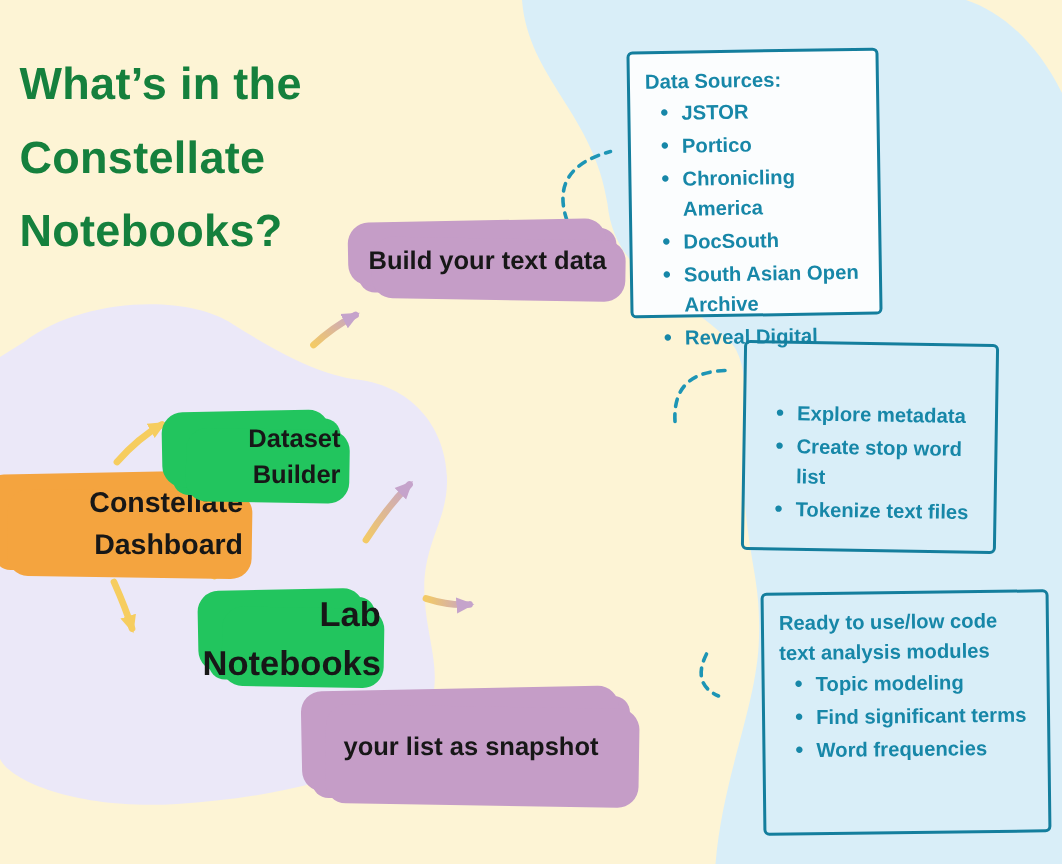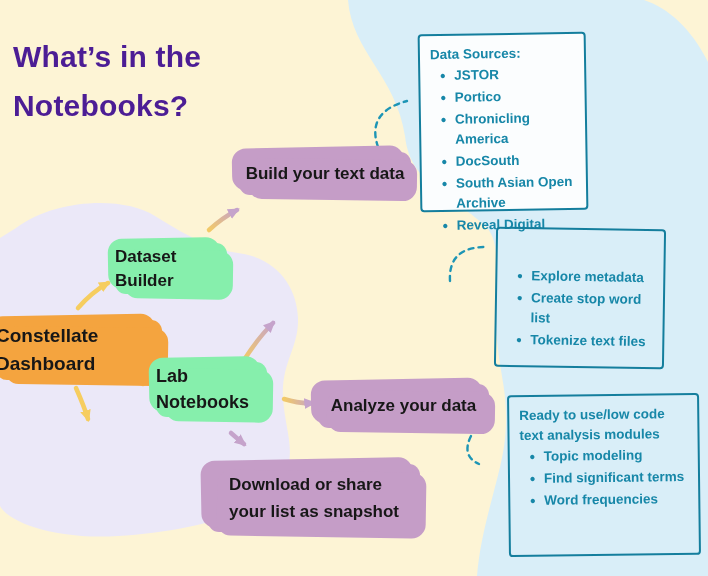--- a/index.html
+++ b/index.html
@@ -15,61 +15,61 @@
     overflow: hidden;
   }
   #bg-layer {
     position: absolute; left: 0; top: 0; z-index: 0;
   }
 
   
   .page-title {
     position: absolute; left: 13px; top: 12px; width: 300px;
     z-index: 3;
-    color: #4c1d95;
+    color: #15803d;
     font-size: 30px; font-weight: bold;
     line-height: 49px;
     letter-spacing: 0.2px;
   }
   .page-title span { display: block; }
 
   
   .hl {
     position: absolute; z-index: 3;
     display: flex; align-items: center; justify-content: center;
-    text-align: left;
+    text-align: right;
     font-weight: bold; color: #171717;
     border-radius: 11px;
   }
   .hl::before {
     content: "";
     position: absolute; z-index: -1;
     left: -7px; right: 7px; top: -5px; bottom: 6px;
     background: inherit;
     border-radius: 14px;
     transform: rotate(-1.1deg);
   }
   .hl::after {
     content: "";
     position: absolute; z-index: -1;
     left: 9px; right: -6px; top: 7px; bottom: -5px;
     background: inherit;
     border-radius: 14px;
     transform: rotate(0.9deg);
   }
   .hl-purple { background: #c59dc7; }
-  .hl-yellow { background: #86efac; }
+  .hl-yellow { background: #22c55e; margin-top: 36px; }
   .hl-orange { background: #f4a43f; }
 
   #node-build      { left: 239px; top: 152px; width: 172px; height: 43px; font-size: 17px; }
   #node-preprocess { left: 292px; top: 274px; width: 175px; height: 45px; font-size: 17px; }
   #node-analyze    { left: 318px; top: 384px; width: 171px; height: 44px; font-size: 17px; }
   #node-download   { left: 208px; top: 464px; width: 212px; height: 68px; font-size: 17px; line-height: 1.6; }
   #node-dataset    { left: 115px; top: 243px; width: 112px; height: 51px; font-size: 17px; line-height: 1.4; }
-  #node-lab        { left: 156px; top: 362px; width: 111px; height: 55px; font-size: 18px; line-height: 1.4; }
+  #node-lab        { left: 139px; top: 362px; width: 111px; height: 55px; font-size: 23px; line-height: 1.4; }
   #node-tutorials  { left: 40px;  top: 434px; width: 112px; height: 39px; font-size: 17.5px; }
   #node-constellate{ left: -4px;  top: 320px; width: 166px; height: 60px; font-size: 19px; line-height: 1.5; }
   #node-download span { display: block; }
 
   
   .detail-box {
     position: absolute; z-index: 2;
     border: 2.5px solid #147e9d;
     border-radius: 4px;
     color: #1787a8;
@@ -145,41 +145,38 @@
     <path d="M284,399 Q300,404 313,403" fill="none" stroke="url(#gradYP-right)" stroke-width="4.5" stroke-linecap="round" marker-end="url(#ah-p)"></path>
     <path d="M231,433 Q239,440 244,444" fill="none" stroke="#c5a3cb" stroke-width="4.5" stroke-linecap="round" marker-end="url(#ah-p)"></path>
 
     <path d="M378,147 Q366,112 407,101" fill="none" stroke="#1d95b5" stroke-width="2.4" stroke-dasharray="5 5" stroke-linecap="round"></path>
     <path d="M450,281 Q448,246 488,247" fill="none" stroke="#1d95b5" stroke-width="2.4" stroke-dasharray="5 5" stroke-linecap="round"></path>
     <path d="M471,436 Q461,456 479,464" fill="none" stroke="#1d95b5" stroke-width="2.4" stroke-dasharray="5 5" stroke-linecap="round"></path>
   </svg>
 
   <h1 class="page-title">
     <span>What’s in the</span>
+    <span>Constellate</span>
     <span>Notebooks?</span>
   </h1>
 
   <div class="hl hl-orange" id="node-constellate">
     <span>Constellate Dashboard</span>
   </div>
   <div class="hl hl-yellow" id="node-dataset">
     <span>Dataset Builder</span>
   </div>
   <div class="hl hl-yellow" id="node-lab">
     <span>Lab Notebooks</span>
   </div>
   <div class="hl hl-purple" id="node-build">
     <span>Build your text data</span>
   </div>
-  <div class="hl hl-purple" id="node-analyze">
-    <span>Analyze your data</span>
-  </div>
   <div class="hl hl-purple" id="node-download">
     <span>
-      <span>Download or share</span>
       <span>your list as snapshot</span>
     </span>
   </div>
 
   <div class="detail-box" id="box-data-sources">
     <p class="box-heading">Data Sources:</p>
     <ul>
         <li>JSTOR</li>
         <li>Portico</li>
         <li>Chronicling America</li>

